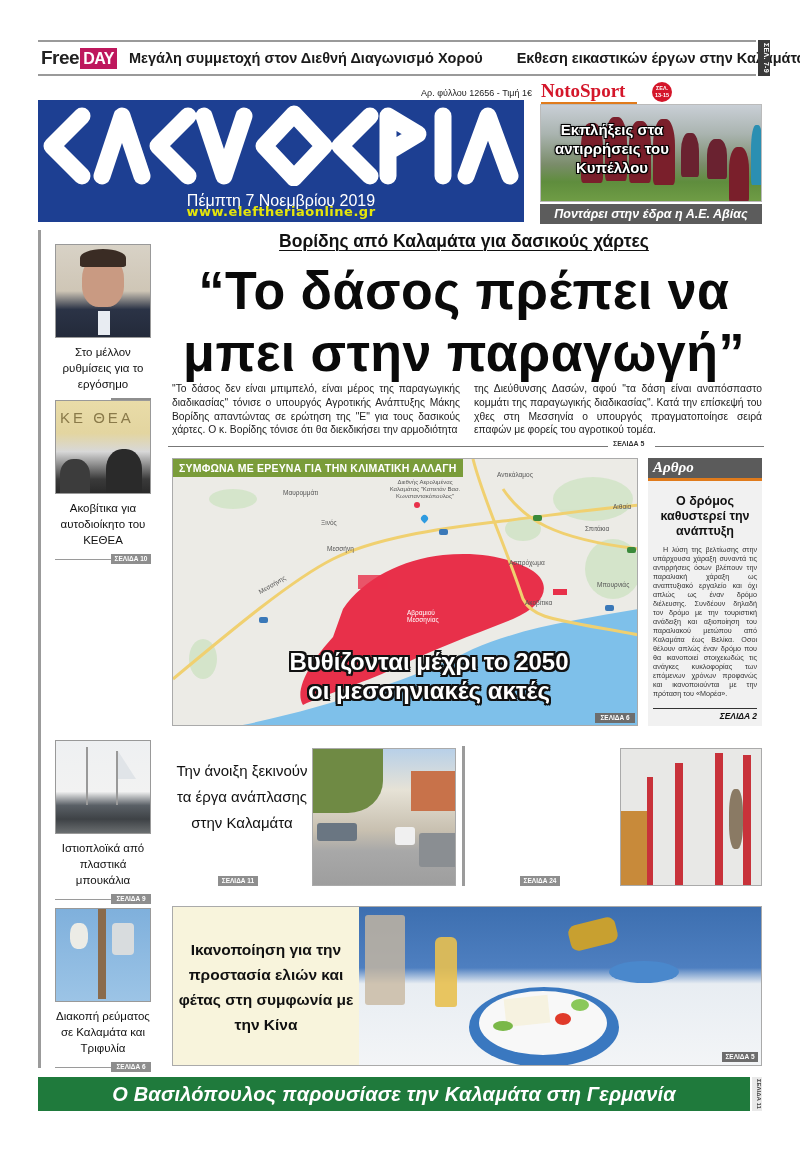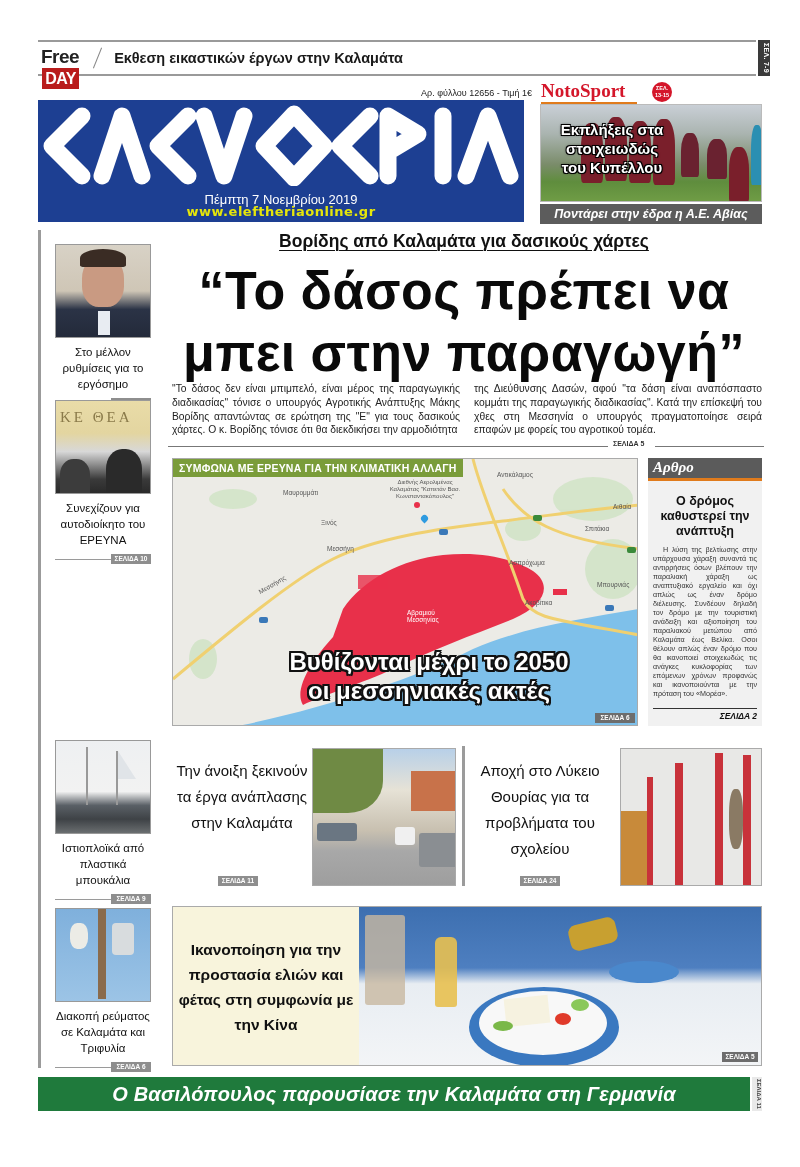--- a/index.html
+++ b/index.html
@@ -1,50 +1,50 @@
 <!DOCTYPE html>
 <html><head>
 <meta charset="utf-8">
 <style>
   * { box-sizing: border-box; margin: 0; padding: 0; }
   html, body { width: 800px; height: 1167px; background: #ffffff; overflow: hidden; }
   body { font-family: "Liberation Sans", "DejaVu Sans", sans-serif; color: #111; position: relative; }
 
   
   .topstrip { position: absolute; left: 38px; top: 40px; width: 718px; height: 36px; border-top: 2px solid #9a9a9a; border-bottom: 2px solid #9a9a9a; display: flex; align-items: center; }
-  .freeday { display: flex; align-items: center; height: 24px; margin-left: 3px; flex-direction: column; }
+  .freeday { display: flex; align-items: center; height: 24px; margin-left: 3px; }
   .freeday .free { font-weight: 700; font-size: 19px; color: #222; letter-spacing: -0.5px; font-family: "Liberation Sans", sans-serif; }
-  .freeday .day { background: #b91c1c; color: #fff; font-weight: 700; font-size: 16px; padding: 2px 3px 1px; margin-left: 1px; letter-spacing: -0.5px; }
+  .freeday .day { background: #be185d; color: #fff; font-weight: 700; font-size: 16px; padding: 2px 3px 1px; margin-left: 1px; letter-spacing: -0.5px; }
   .strip-text { font-weight: 700; font-size: 14.5px; color: #1a1a1a; white-space: nowrap; }
   .strip-a { margin-left: 12px; }
   .strip-slash { width: 1px; height: 22px; background: #888; transform: rotate(22deg); margin: 0 16px 0 18px; }
   .strip-page { position: absolute; right: -14px; top: -2px; width: 12px; height: 36px; background: #3a3a3a; color: #fff; font-size: 7px; font-weight: 700; writing-mode: vertical-rl; text-align: center; letter-spacing: 0.3px; }
 
   
   .meta-left { position: absolute; left: 38px; top: 88px; font-size: 9px; color: #222; margin-top: 44px; }
   .meta-right { position: absolute; left: 400px; top: 88px; width: 132px; text-align: right; font-size: 9px; color: #222; white-space: nowrap; }
   .masthead { position: absolute; left: 38px; top: 100px; width: 486px; height: 122px; background: #1d3f92; overflow: hidden; }
   .masthead-logo { position: absolute; left: 0; top: 4px; width: 486px; height: 82px; }
-  .masthead-date { position: absolute; left: 0; width: 100%; top: 92px; text-align: center; color: #fff; font-size: 13px; }
+  .masthead-date { position: absolute; left: 0; width: 100%; top: 92px; text-align: center; color: #fff; font-size: 16px; }
   .masthead-url { position: absolute; left: 0; width: 100%; top: 104px; text-align: center; color: #e6e60a; font-size: 13px; font-weight: 700; letter-spacing: 0.5px; font-family: "DejaVu Sans", sans-serif; }
 
   
   .notosport { position: absolute; left: 538px; top: 80px; width: 222px; height: 144px; }
   .ns-logo { position: absolute; left: 3px; top: 0; font-family: "Liberation Serif", serif; font-weight: 700; font-size: 19px; color: #d4162a; }
   .ns-underline { position: absolute; left: 3px; top: 22px; width: 96px; height: 3px; background: #e07b1c; }
   .ns-badge { position: absolute; left: 114px; top: 2px; width: 20px; height: 20px; border-radius: 50%; background: #d4162a; color: #fff; font-size: 5.5px; line-height: 7px; text-align: center; padding-top: 3px; font-weight: 700; }
   .ns-photo { position: absolute; left: 2px; top: 24px; width: 222px; height: 98px; background: linear-gradient(180deg, #c9cfd6 0%, #aab4b0 30%, #7a8c6a 62%, #5f8d3d 80%, #6f9c45 100%); overflow: hidden; border: 1px solid #bbb; }
   .ns-photo .pl { position: absolute; border-radius: 40% 40% 10% 10%; background: #7a1f2b; }
   .ns-headline { position: absolute; left: 14px; top: 40px; width: 120px; text-align: center; font-weight: 700; font-size: 15px; line-height: 19px; color: #fff; text-shadow: -1px -1px 0 #000, 1px -1px 0 #000, -1px 1px 0 #000, 1px 1px 0 #000, 0 0 3px #000; }
   .ns-caption { position: absolute; left: 2px; top: 124px; width: 222px; height: 20px; background: #5c5c5c; color: #fff; font-style: italic; font-weight: 700; font-size: 12.5px; text-align: center; line-height: 20px; }
 
   
   .leftcol { position: absolute; left: 38px; top: 230px; width: 114px; height: 838px; border-left: 3px solid #9b9b9b; }
   .lc-item { position: absolute; left: 14px; width: 96px; }
-  .lc-photo { width: 96px; height: 94px; border: 1px solid #999; position: relative; overflow: hidden; font-family: Liberation Serif, serif; }
+  .lc-photo { width: 96px; height: 94px; border: 1px solid #999; position: relative; overflow: hidden; }
   .lc-text { text-align: center; font-size: 11.5px; line-height: 16px; color: #111; margin-top: 6px; }
   .lc-page { position: relative; height: 10px; margin-top: 6px; }
   .lc-page .rule { position: absolute; left: 0; right: 40px; top: 5px; height: 1px; background: #9a9a9a; }
   .lc-page .tag { position: absolute; right: 0; top: 0; width: 40px; height: 10px; background: #8e8e8e; color: #fff; font-size: 6.5px; line-height: 10px; text-align: center; font-weight: 700; }
 
   
   .kicker { position: absolute; left: 166px; top: 231px; width: 596px; text-align: center; font-size: 17.5px; font-weight: 700; color: #111; }
   .kicker span { text-decoration: underline; text-underline-offset: 3px; text-decoration-thickness: 1px; }
   .headline { position: absolute; left: 166px; top: 260px; width: 596px; text-align: center; font-weight: 700; font-size: 53px; line-height: 62px; color: #0a0a0a; letter-spacing: 0.5px; font-family: "Liberation Sans", sans-serif; transform: scaleX(0.98); }
   .lead { position: absolute; left: 172px; top: 382px; width: 590px; display: flex; gap: 14px; font-size: 10.3px; line-height: 13.8px; color: #222; text-align: justify; }
@@ -91,20 +91,21 @@
   .banner-page { position: absolute; left: 752px; top: 1077px; width: 10px; height: 34px; background: #e9e9e9; color: #444; font-size: 6px; writing-mode: vertical-rl; text-align: center; font-weight: 700; }
 </style>
 </head>
 <body>
 
 <div class="topstrip">
   <div class="freeday">
     <span class="free">Free</span>
     <span class="day">DAY</span>
   </div>
+  <span class="strip-text strip-a">Μεγάλη συμμετοχή στον Διεθνή Διαγωνισμό Χορού</span>
   <span class="strip-slash"></span>
   <span class="strip-text">Εκθεση εικαστικών έργων στην Καλαμάτα</span>
   <span class="strip-page">ΣΕΛ. 7-9</span>
 </div>
 
 <div class="meta-left">Τηλ. 2721021421, email: elefklm@gmail.com</div>
 <div class="meta-right">Αρ. φύλλου 12656   -  Τιμή 1€</div>
 
 <div class="masthead">
   <svg class="masthead-logo" viewBox="0 0 486 82" aria-label="ΕΛΕΥΘΕΡΙΑ">
@@ -145,21 +146,21 @@
     <span class="pl" style="left:112px;top:14px;width:22px;height:66px;"></span>
     <span class="pl" style="left:140px;top:28px;width:18px;height:44px;background:#6a2230;"></span>
     <span class="pl" style="left:166px;top:34px;width:20px;height:40px;background:#6a2230;"></span>
     <span class="pl" style="left:188px;top:42px;width:20px;height:56px;"></span>
     <span class="pl" style="left:210px;top:20px;width:12px;height:60px;background:#2b8fb2;"></span>
   </div>
   <div class="ns-badge">
     <div>ΣΕΛ.</div>
     <div>13-15</div>
   </div>
-  <div class="ns-headline">Εκπλήξεις στα στοιχειωδώς του Κυπέλλου</div>
+  <div class="ns-headline">Εκπλήξεις στα αντιρρήσεις του Κυπέλλου</div>
   <div class="ns-caption">Ποντάρει στην έδρα η Α.Ε. Αβίας</div>
 </div>
 
 <div class="leftcol">
   <div class="lc-item" style="top:14px;">
     <div class="lc-photo" style="background:linear-gradient(180deg,#d8d2c6 0%,#cfc6b6 50%,#2b3346 70%,#232a3a 100%);">
       <div style="position:absolute;left:26px;top:10px;width:42px;height:52px;border-radius:45% 45% 40% 40%;background:#c99a82;"></div>
       <div style="position:absolute;left:24px;top:4px;width:46px;height:18px;border-radius:50% 50% 10% 10%;background:#3a2c24;"></div>
       <div style="position:absolute;left:42px;top:66px;width:12px;height:24px;background:#e8ecf2;"></div>
     </div>
@@ -169,21 +170,21 @@
         <span class="tag">ΣΕΛΙΔΑ 4</span>
       </div>
   </div>
 
   <div class="lc-item" style="top:170px;">
     <div class="lc-photo" style="background:linear-gradient(180deg,#e9dca8 0%,#e3d5a0 35%,#d8d8d8 55%,#3a3a3a 85%,#2a2a2a 100%);">
       <div style="position:absolute;left:4px;top:8px;width:88px;font-size:15px;color:#8a7a4a;letter-spacing:3px;">ΚΕ ΘΕΑ</div>
       <div style="position:absolute;left:50px;top:48px;width:36px;height:44px;border-radius:45% 45% 0 0;background:#2a2a2a;"></div>
       <div style="position:absolute;left:4px;top:58px;width:30px;height:34px;border-radius:45% 45% 0 0;background:#3c3c3c;"></div>
     </div>
-    <div class="lc-text">Συνεχίζουν για αυτοδιοίκητο του ΕΡΕΥΝΑ</div>
+    <div class="lc-text">Ακοβίτικα για αυτοδιοίκητο του ΚΕΘΕΑ</div>
     <div class="lc-page">
         <span class="rule"></span>
         <span class="tag">ΣΕΛΙΔΑ 10</span>
       </div>
   </div>
 
 
   <div class="lc-item" style="top:510px;">
     <div class="lc-photo" style="background:linear-gradient(180deg,#eef0f2 0%,#f2f2f2 55%,#5a6066 70%,#3e4246 85%,#6a6e70 100%);">
       <div style="position:absolute;left:30px;top:6px;width:2px;height:58px;background:#999;"></div>
@@ -293,21 +294,20 @@
     <div style="position:absolute;left:98px;top:22px;width:46px;height:40px;background:#c8724a;"></div>
     <div style="position:absolute;left:82px;top:78px;width:20px;height:18px;background:#f0f0f0;border-radius:3px;"></div>
     <div style="position:absolute;left:106px;top:84px;width:38px;height:34px;background:#8a8e92;border-radius:3px;"></div>
     <div style="position:absolute;left:4px;top:74px;width:40px;height:18px;background:#6a7682;border-radius:3px;"></div>
   </div>
 </div>
 
 <div class="vsep"></div>
 
 <div class="mid" style="left:470px;width:292px;">
-  <div class="mid-text" style="left:0;top:12px;">Αποχή στο Λύκειο Θουρίας για τα προβλήματα του σχολείου</div>
   <div class="mid-tag" style="left:50px;top:130px;">ΣΕΛΙΔΑ 24</div>
   <div class="mid-photo" style="left:150px;top:2px;width:142px;height:138px;background:#e8e8e6;">
     <div style="position:absolute;left:0;top:62px;width:26px;height:76px;background:#c88a3a;"></div>
     <div style="position:absolute;left:26px;top:28px;width:6px;height:110px;background:#c8323a;"></div>
     <div style="position:absolute;left:54px;top:14px;width:8px;height:124px;background:#c8323a;"></div>
     <div style="position:absolute;left:94px;top:4px;width:8px;height:134px;background:#c8323a;"></div>
     <div style="position:absolute;left:122px;top:6px;width:8px;height:132px;background:#c8323a;"></div>
     <div style="position:absolute;left:108px;top:40px;width:14px;height:60px;background:#8a7a64;border-radius:40%;"></div>
   </div>
 </div>

